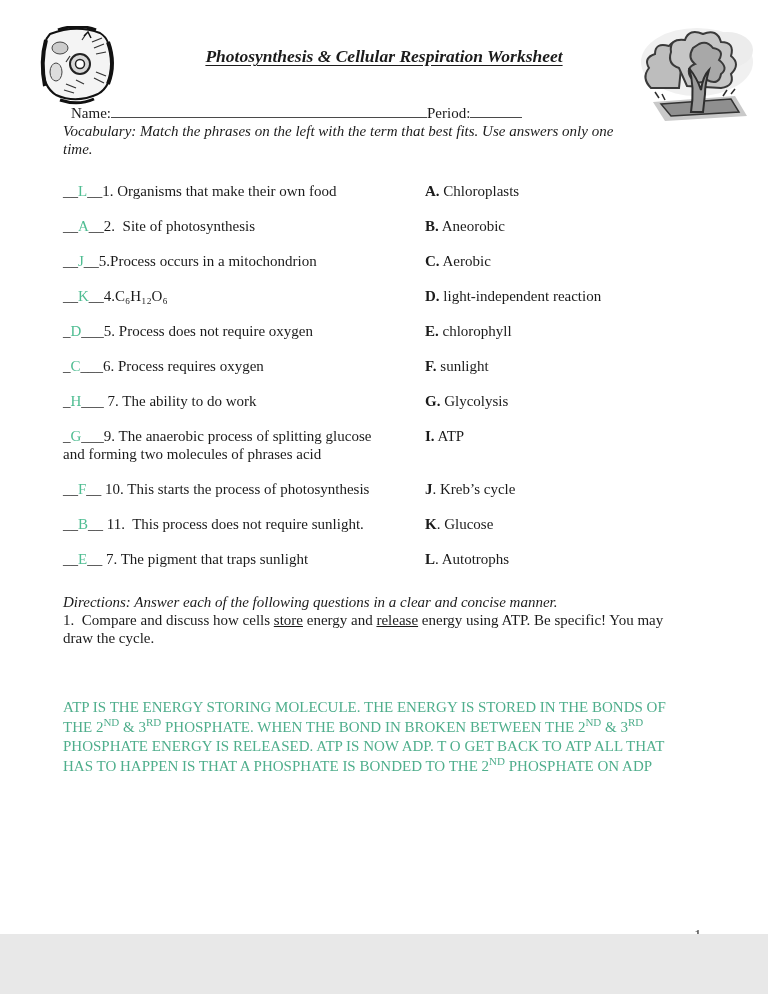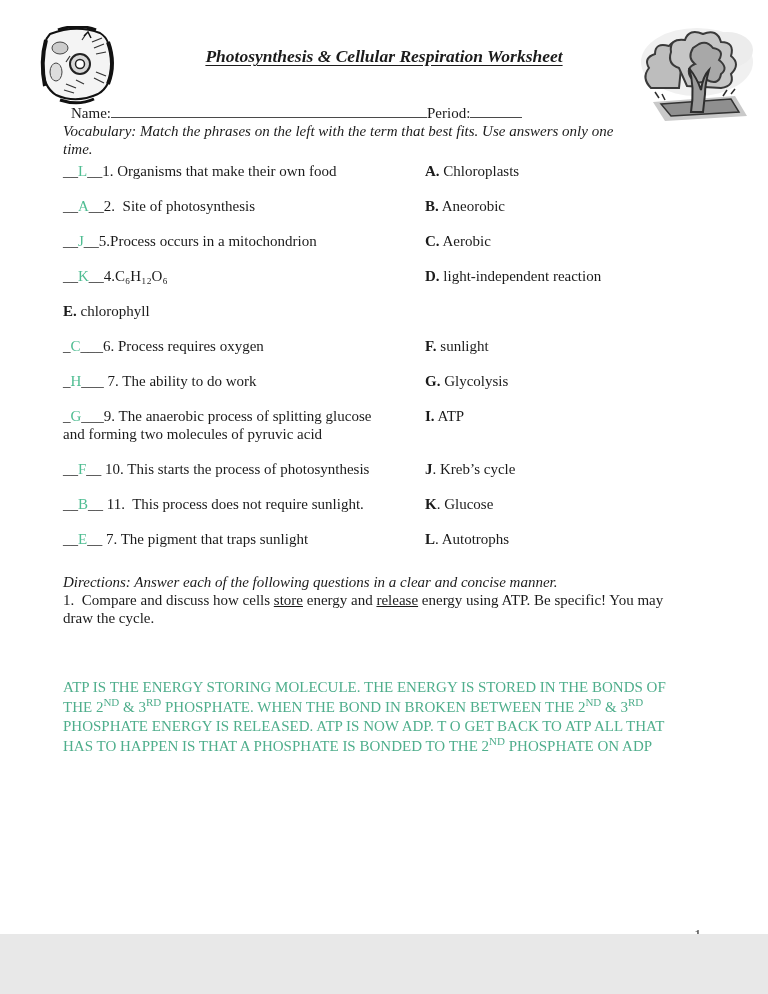--- a/index.html
+++ b/index.html
@@ -15,21 +15,21 @@
   .title{
     display:inline-block;font-size:17.5px;font-weight:bold;font-style:italic;
     text-decoration:underline;text-underline-offset:3px;line-height:22px;margin:0;
   }
   .content{padding-left:63px;padding-right:30px;}
   .name-row{margin-top:36px;white-space:nowrap;margin-left:8px;}
   .blankline{display:inline-block;border-bottom:1.2px solid #4a4a4a;height:14px;vertical-align:baseline;}
   .name-blank{width:316px;}
   .period-blank{width:52px;}
   .vocab{font-style:italic;white-space:pre-wrap;}
-  .matching{margin-top:4px;}
+  .matching{margin-top:24px;}
   .m-row{display:flex;margin-bottom:17px;}
   .m-left{width:362px;white-space:pre-wrap;flex:0 0 362px;}
   .m-right{white-space:pre-wrap;}
   .m-right .tb{font-weight:bold;}
   .ans{color:var(--ans-color,#4fbd92);}
   .blank{color:#2a2a2a;}
   .directions{margin-top:25px;}
   .dir-head{font-style:italic;}
   .dir-q{white-space:pre-wrap;}
   .useg{text-decoration:underline;}
@@ -112,32 +112,33 @@
         </div>
         <div class="m-row">
           <div class="m-left"><span><span class="blank">__</span><span class="ans">J</span><span class="blank">__</span></span><span class="q-text">5.Process occurs in a mitochondrion</span></div>
           <div class="m-right"><span class="tb">C.</span><span> Aerobic</span></div>
         </div>
         <div class="m-row">
           <div class="m-left"><span><span class="blank">__</span><span class="ans">K</span><span class="blank">__</span></span><span class="q-text">4.C₆H₁₂O₆</span></div>
           <div class="m-right"><span class="tb">D.</span><span> light-independent reaction</span></div>
         </div>
         <div class="m-row">
+          <div class="m-left"><span><span class="blank">_</span><span class="ans">D</span><span class="blank">___</span></span><span class="q-text">5. Process does not require oxygen</span></div>
           <div class="m-right"><span class="tb">E.</span><span> chlorophyll</span></div>
         </div>
         <div class="m-row">
           <div class="m-left"><span><span class="blank">_</span><span class="ans">C</span><span class="blank">___</span></span><span class="q-text">6. Process requires oxygen</span></div>
           <div class="m-right"><span class="tb">F.</span><span> sunlight</span></div>
         </div>
         <div class="m-row">
           <div class="m-left"><span><span class="blank">_</span><span class="ans">H</span><span class="blank">___</span></span><span class="q-text"> 7. The ability to do work</span></div>
           <div class="m-right"><span class="tb">G.</span><span> Glycolysis</span></div>
         </div>
         <div class="m-row">
-          <div class="m-left"><span><span class="blank">_</span><span class="ans">G</span><span class="blank">___</span></span><span class="q-text">9. The anaerobic process of splitting glucose</span><div class="q-text2">and forming two molecules of pyruvic acid</div></div>
+          <div class="m-left"><span><span class="blank">_</span><span class="ans">G</span><span class="blank">___</span></span><span class="q-text">9. The anaerobic process of splitting glucose</span><div class="q-text2">and forming two molecules of phrases acid</div></div>
           <div class="m-right"><span class="tb">I.</span><span> ATP</span></div>
         </div>
         <div class="m-row">
           <div class="m-left"><span><span class="blank">__</span><span class="ans">F</span><span class="blank">__</span></span><span class="q-text"> 10. This starts the process of photosynthesis</span></div>
           <div class="m-right"><span class="tb">J</span><span>. Kreb’s cycle</span></div>
         </div>
         <div class="m-row">
           <div class="m-left"><span><span class="blank">__</span><span class="ans">B</span><span class="blank">__</span></span><span class="q-text"> 11.  This process does not require sunlight.</span></div>
           <div class="m-right"><span class="tb">K</span><span>. Glucose</span></div>
         </div>

